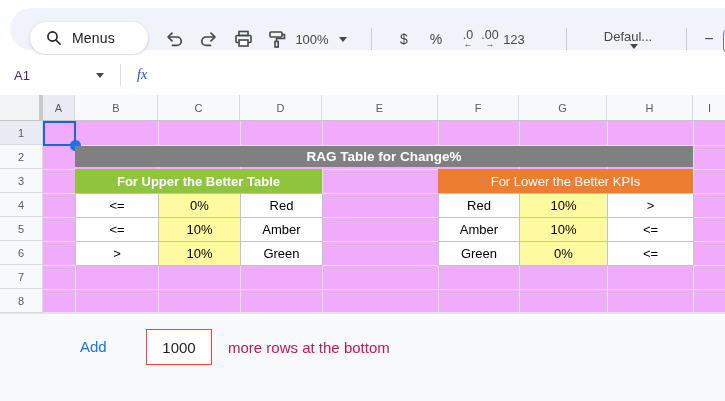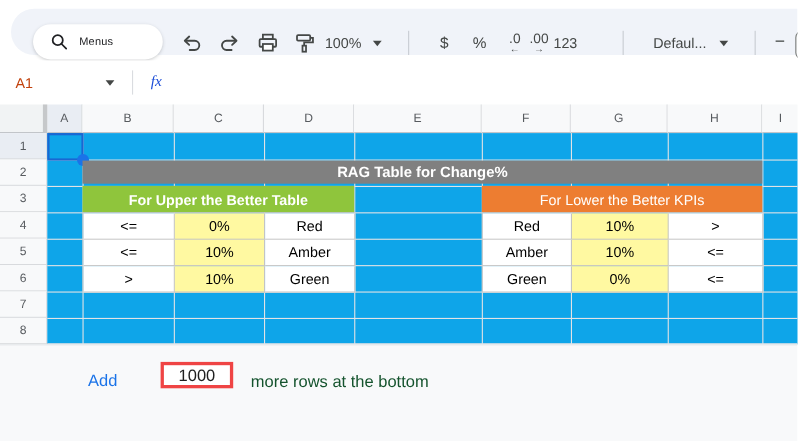--- a/index.html
+++ b/index.html
@@ -8,58 +8,58 @@
   .app { position:relative; width:725px; height:401px; background:#fff; }
 
   
   .toolbar { position:absolute; left:0; top:0; width:725px; height:55px; background:#fff; }
   .tb-strip { position:absolute; left:10px; top:8px; width:715px; height:42px;
     background:#f0f3f9; border-radius:21px 0 0 21px; }
   .menus-pill { position:absolute; left:20px; top:14px; width:118px; height:32px;
     background:#fff; border-radius:16px; box-shadow:0 1px 3px rgba(60,64,67,.25);
     display:flex; align-items:center; }
   .menus-pill .mp-icon { margin-left:16px; display:flex; }
-  .menus-pill .mp-label { margin-left:10px; font-size:10px; color:#202124; letter-spacing:.2px; }
+  .menus-pill .mp-label { margin-left:10px; font-size:14px; color:#202124; letter-spacing:.2px; }
   .tb-btn { position:absolute; top:17px; height:28px; display:flex; align-items:center;
     justify-content:center; border:none; background:transparent; cursor:pointer;
     color:#444746; font-family:inherit; }
   .tb-text { font-size:13px; color:#444746;text-align:right; }
   .caret { width:0; height:0; border-left:4px solid transparent; border-right:4px solid transparent;
     border-top:5px solid #444746; display:inline-block; }
   .tb-divider { position:absolute; top:20px; width:1px; height:22px; background:#c7cbd2; }
   .dec-wrap { position:relative; display:flex; flex-direction:column; align-items:center; line-height:1; }
   .dec-num { font-size:12.5px; color:#444746; }
   .dec-arrow { font-size:9px; color:#444746; margin-top:-1px; }
   .fontsize-box { position:absolute; left:713px; top:20px; width:26px; height:26px;
     background:#fff; border:1px solid #747775; border-radius:6px; }
 
   
   .formula-bar { position:absolute; left:0; top:55px; width:725px; height:40px; background:#fff;
     display:flex; align-items:center; }
-  .name-box { margin-left:14px; width:80px; font-size:13px; color:#c2410c; }
+  .name-box { margin-left:14px; width:80px; font-size:13px; color:#4c1d95; }
   .fb-caret { margin-left:2px; }
   .fb-divider { margin-left:16px; width:1px; height:22px; background:#dadce0; }
   .fx { margin-left:16px; font-size:14px; font-style:italic; color:#1d4ed8;
     font-family:"Liberation Serif", serif; }
 
   
   .grid { position:absolute; left:0; top:95px; width:726px; height:218px; background:#fff; }
   .col-headers { position:absolute; left:0; top:0; height:26px; width:726px; display:flex; }
   .corner { width:43px; height:26px; background:#f1f3f4; border-bottom:1px solid #c2c5c9;
     position:relative; }
   .corner::after { content:""; position:absolute; right:0; top:0; width:4px; height:25px; background:#c6c8ca; }
   .col-h { height:26px; background:#f8f9fa; border-right:1px solid #d8dadd;
     border-bottom:1px solid #c2c5c9; display:flex; align-items:center; justify-content:center;
     font-size:11px; color:#575b5f; }
   .col-h.sel, .row-h.sel { background:#e9edf3; }
   .row-headers { position:absolute; left:0; top:26px; width:43px; }
   .row-h { width:43px; height:24px; background:#f8f9fa; border-right:1px solid #d8dadd;
     border-bottom:1px solid #d8dadd; display:flex; align-items:center; justify-content:center;
     font-size:11px; color:#575b5f; }
-  .cells-area { position:absolute; left:43px; top:26px; width:683px; height:192px; background:#0ea5e9; }
+  .cells-area { position:absolute; left:43px; top:26px; width:683px; height:192px; background:#f0abfc; }
   .vline { position:absolute; top:0; width:1px; height:192px; background:#e2e3e5; }
   .hline { position:absolute; left:0; width:683px; height:1px; background:#e2e3e5; }
 
   .sel-cell { position:absolute; left:0; top:0; width:33px; height:25px;
     border:2px solid #1967d2; background:transparent; }
   .sel-dot { position:absolute; left:27px; top:19px; width:11px; height:11px; border-radius:50%;
     background:#1a73e8; }
 
   .band-title { position:absolute; left:32px; top:25px; width:618px; height:21px;
     background:#808080; color:#fff; font-weight:bold; font-size:13.5px;
@@ -77,24 +77,24 @@
   .rag-cell { border-right:1px solid #c4c4c4; border-bottom:1px solid #c4c4c4;
     display:flex; align-items:center; justify-content:center; font-size:13px; color:#000;
     background:#fff; }
   .rag-cell.yellow { background:#FFF9A1; }
 
   
   .add-panel { position:absolute; left:0; top:313px; width:725px; height:88px;
     background:#f8f9fa; border-top:1px solid #e3e5e8; }
   .add-link { position:absolute; left:80px; top:24px; background:none; border:none;
     color:#1a73e8; font-size:15px; font-family:inherit; cursor:pointer; }
-  .rows-input { position:absolute; left:146px; top:15px; width:66px; height:24px;
-    border:3px solid #ef4444; border-radius:0; background:#fff; text-align:center;
+  .rows-input { position:absolute; left:146px; top:15px; width:66px; height:36px;
+    border:1px solid #ef4444; border-radius:0; background:#fff; text-align:center;
     font-size:15px; color:#1f1f1f; font-family:inherit; }
-  .rows-suffix { position:absolute; left:228px; top:25px; font-size:15px; color:#14532d; }
+  .rows-suffix { position:absolute; left:228px; top:25px; font-size:15px; color:#be185d; }
 
   svg { display:block; }
 </style>
 </head>
 <body>
 
 <div class="app">
 
   <div class="toolbar">
     <div class="tb-strip">
@@ -161,21 +161,21 @@
       <button class="tb-btn" style="left:464px; width:32px;">
         <span class="dec-wrap">
           <span class="dec-num">.00</span>
           <span class="dec-arrow">→</span>
         </span>
       </button>
       <button class="tb-btn tb-text" style="left:489px; width:30px;">123</button>
 
       <div class="tb-divider" style="left:556px;"></div>
 
-      <button class="tb-btn" style="left:568px; width:100px;">
+      <button class="tb-btn" style="left:568px; width:100px;flex-direction:column;">
         <span class="tb-text">Defaul...</span>
         <span class="caret" style="margin-left:12px;"></span>
       </button>
 
       <div class="tb-divider" style="left:676px;"></div>
 
       <button class="tb-btn tb-text" style="left:688px; width:22px; font-size:16px;">−</button>
       <div class="fontsize-box"></div>
     </div>
   </div>

